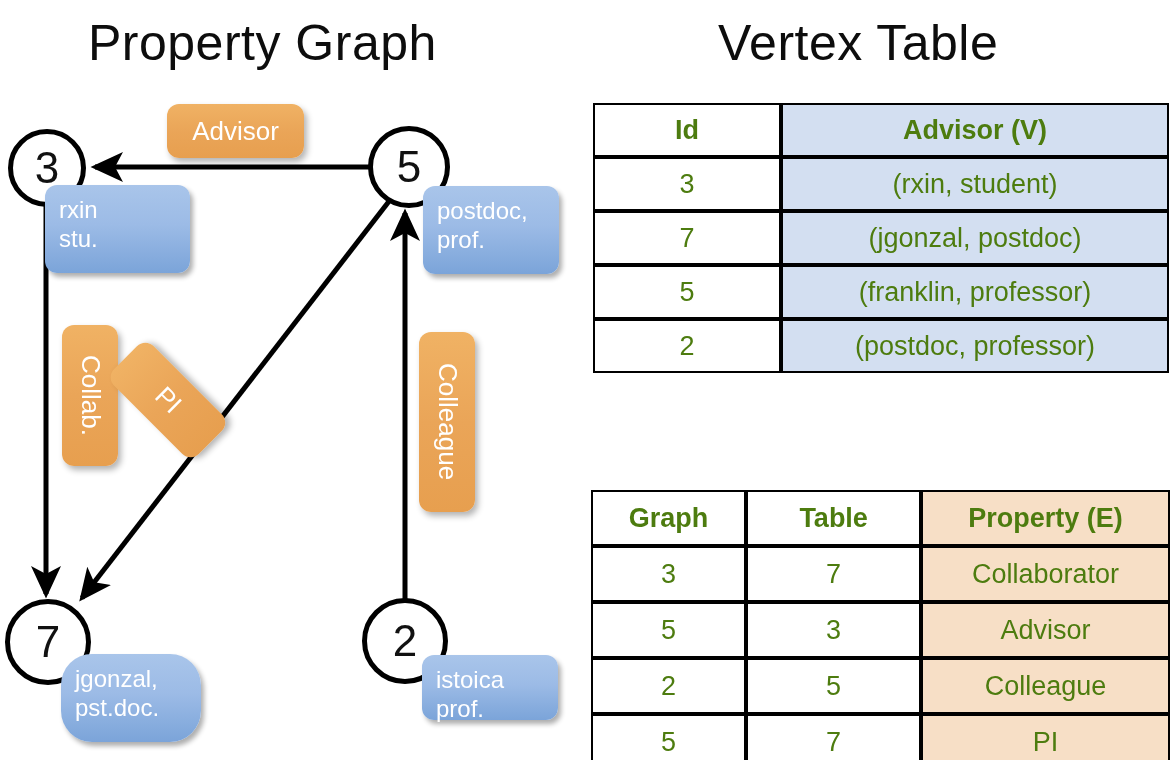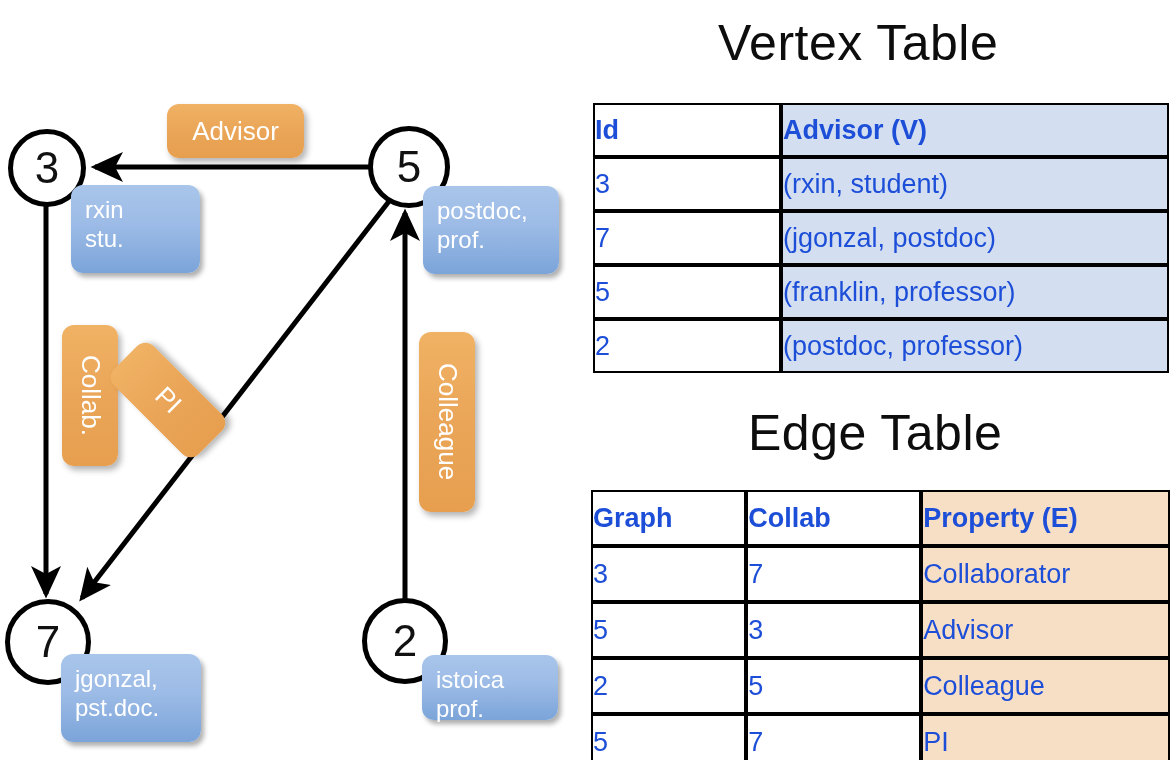--- a/index.html
+++ b/index.html
@@ -66,23 +66,24 @@
     z-index:5;
     font-family:"Liberation Sans", sans-serif;
     white-space:nowrap;
   }
   .vert-text{writing-mode:vertical-rl;text-orientation:mixed;}
 
   
   .tbl{position:absolute;border-collapse:separate;border-spacing:0;}
   .tbl td{
     border:2px solid #000;
-    font-family:"Liberation Sans", sans-serif;
-    font-weight:300;
-    color:#1d4ed8;
+    text-align:center;
+    font-family:"Liberation Sans", sans-serif;
+    font-weight:300;
+    color:#4d7c0f;
     padding:0;
     margin-left:6px;
   }
   .tbl td.hd{font-weight:700;}
   .vcell{background:#d3dff1;}
   .ecell{background:#f7dfc6;}
 
   #vertex-table{left:593px;top:103px;}
   #vertex-table td{height:50px;font-size:27px;}
   #vertex-table td.c-id{width:184px;}
@@ -92,61 +93,61 @@
   #edge-table td{height:52px;font-size:27px;}
   #edge-table td.c-src{width:152px;}
   #edge-table td.c-dst{width:172px;}
   #edge-table td.c-eprop{width:246px;}
 </style>
 </head>
 <body>
 
 <div id="stage">
 
+  <div class="title" id="title-property-graph">Property Graph</div>
 
   <div class="title" id="title-vertex-table">Vertex Table</div>
 
-  <div class="title" id="title-edge-table">Edge Table</div>
 
   <svg id="graph-svg" viewBox="0 0 585 760" xmlns="http://www.w3.org/2000/svg">
     <defs>
       <marker id="arrowhead" markerWidth="7" markerHeight="7" refX="5.6" refY="3" orient="auto" markerUnits="strokeWidth">
         <path d="M0,0 L6.5,3 L0,6 L1.6,3 z" fill="#000"></path>
       </marker>
     </defs>
 
     <line x1="372" y1="167" x2="95" y2="167" stroke="#000" stroke-width="5" marker-end="url(#arrowhead)"></line>
 
     <line x1="46" y1="204" x2="46" y2="594" stroke="#000" stroke-width="5" marker-end="url(#arrowhead)"></line>
 
     <line x1="390" y1="200" x2="82" y2="598" stroke="#000" stroke-width="5" marker-end="url(#arrowhead)"></line>
 
     <line x1="405" y1="600" x2="405" y2="213" stroke="#000" stroke-width="5" marker-end="url(#arrowhead)"></line>
   </svg>
 
   <div class="node-circle" style="left:8px;top:129px;width:78px;height:78px;">
     <span>3</span>
   </div>
-  <div class="prop-box" style="left:71px;top:185px;width:129px;height:88px;">
+  <div class="prop-box" style="left:45px;top:185px;width:145px;height:88px;">
     <div>rxin</div>
     <div>stu.</div>
   </div>
 
   <div class="node-circle" style="left:368px;top:126px;width:82px;height:82px;">
     <span>5</span>
   </div>
   <div class="prop-box" style="left:423px;top:186px;width:136px;height:88px;">
     <div>postdoc,</div>
     <div>prof.</div>
   </div>
 
   <div class="node-circle" style="left:5px;top:599px;width:86px;height:86px;">
     <span>7</span>
   </div>
-  <div class="prop-box" style="left:61px;top:654px;width:140px;height:88px;">
+  <div class="prop-box" style="left:61px;top:654px;width:140px;height:88px;border-radius:31px;">
     <div>jgonzal,</div>
     <div>pst.doc.</div>
   </div>
 
   <div class="node-circle" style="left:362px;top:598px;width:86px;height:86px;">
     <span>2</span>
   </div>
   <div class="prop-box" style="left:422px;top:655px;width:136px;height:65px;">
     <div>istoica</div>
     <div>prof.</div>
@@ -190,21 +191,21 @@
         <td class="c-id">2</td>
         <td class="c-prop vcell">(postdoc, professor)</td>
       </tr>
     </tbody>
   </table>
 
   <table class="tbl" id="edge-table">
     <tbody>
       <tr>
         <td class="hd c-src">Graph</td>
-        <td class="hd c-dst">Collab</td>
+        <td class="hd c-dst">Table</td>
         <td class="hd c-eprop ecell">Property (E)</td>
       </tr>
       <tr>
         <td class="c-src">3</td>
         <td class="c-dst">7</td>
         <td class="c-eprop ecell">Collaborator</td>
       </tr>
       <tr>
         <td class="c-src">5</td>
         <td class="c-dst">3</td>

